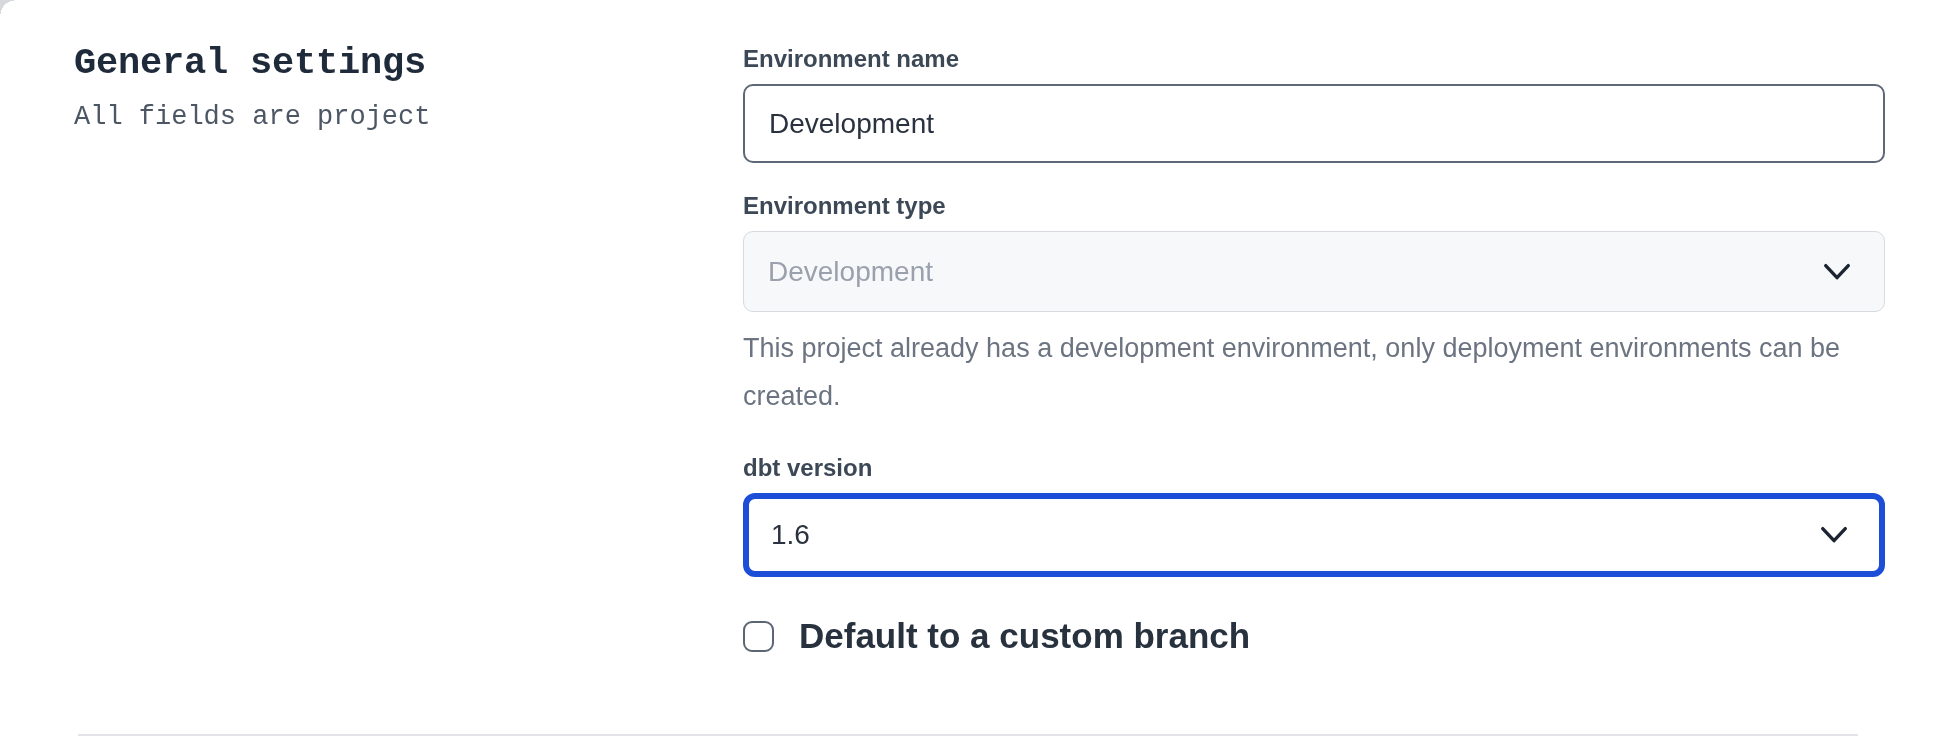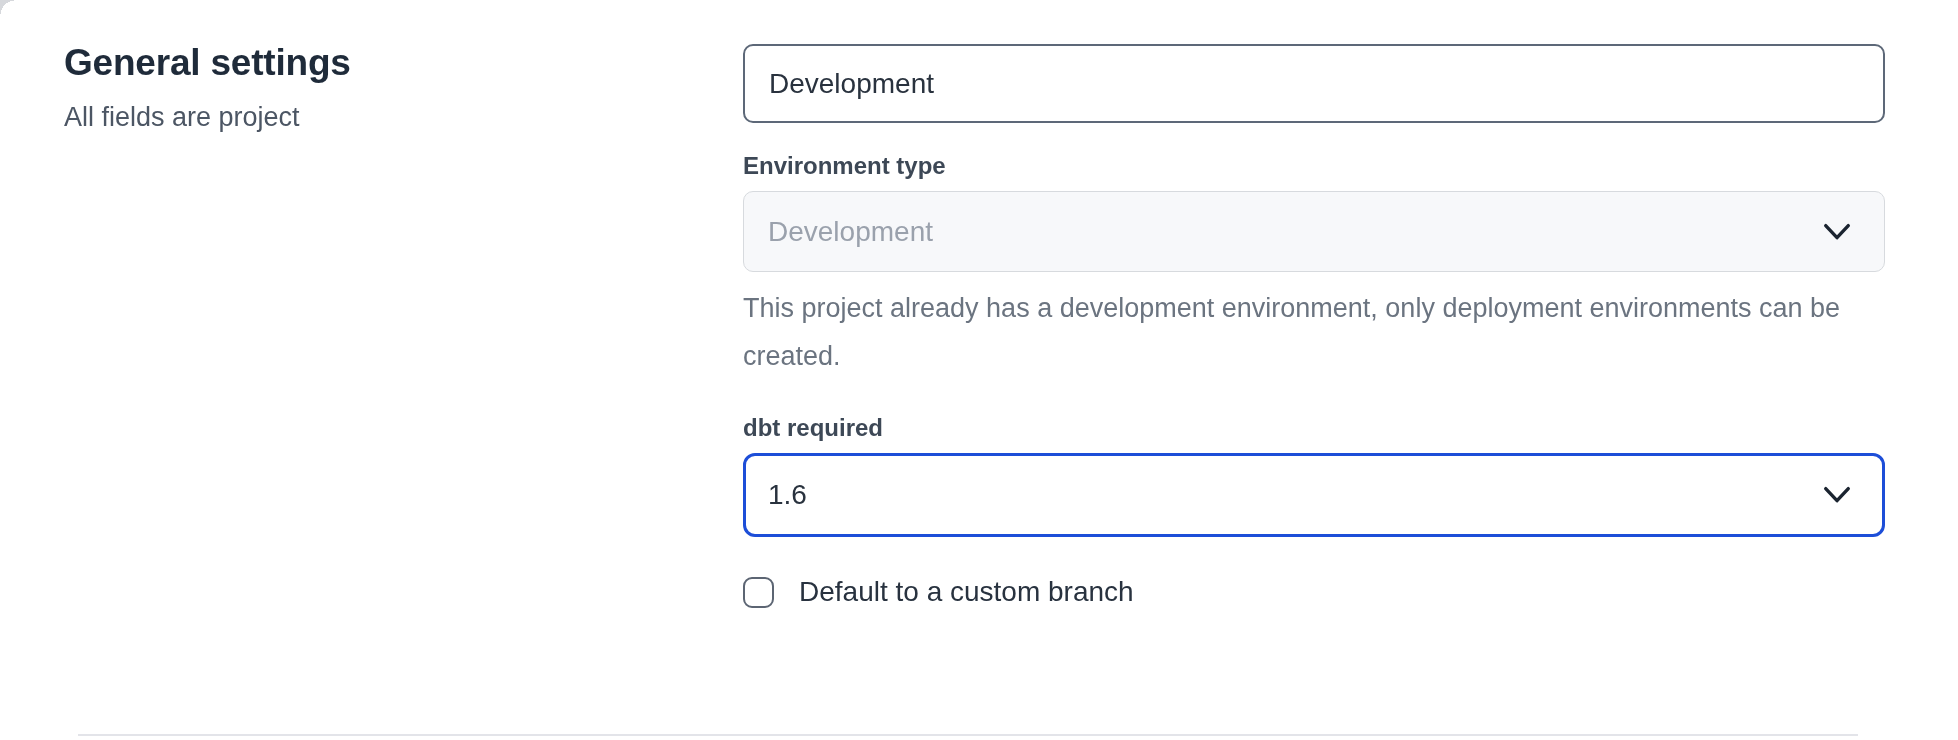--- a/index.html
+++ b/index.html
@@ -12,21 +12,21 @@
   }
 
   
   .corner-notch {
     position: absolute; left: 0; top: 0;
     width: 14px; height: 14px;
     background: radial-gradient(circle at 14px 14px, rgba(0,0,0,0) 13px, #d6d8dc 13px);
   }
 
   
-  .left-col { position: absolute; left: 64px; top: 40px; width: 560px; }
+  .left-col { position: absolute; left: 74px; top: 40px; width: 560px; font-family: Liberation Mono, monospace; }
   .page-heading {
     margin: 0;
     font-size: 37px; font-weight: 700;
     color: #1f2b3a; line-height: 46px;
     letter-spacing: -0.2px;
   }
   .page-subheading {
     margin: 14px 0 0 0;
     font-size: 27px; font-weight: 400;
     color: #4c5664; line-height: 34px;
@@ -58,21 +58,21 @@
     width: 100%; height: 81px;
     border: 1px solid #d7dade; border-radius: 10px;
     background: #f7f8fa;
     display: flex; align-items: center; justify-content: space-between;
     padding: 0 30px 0 24px;
   }
   .select-box .select-value { font-size: 28px; color: #9aa1ac; }
 
   .select-box.focused {
     height: 84px;
-    border: 3px solid #1d4ed8; border-radius: 12px;
+    border: 6px solid #1d4ed8; border-radius: 12px;
     background: #ffffff;
     padding: 0 28px 0 22px;
   }
   .select-box.focused .select-value { color: #29323e; }
 
   .chevron-svg { display: block; }
 
   .field-group-type { margin-top: 28px; }
 
   .help-text {
@@ -91,21 +91,21 @@
   .checkbox {
     box-sizing: border-box;
     width: 31px; height: 31px;
     border: 2.5px solid #5c6573; border-radius: 9px;
     background: #ffffff;
     flex: 0 0 auto;
     cursor: pointer;
   }
   .checkbox-label {
     margin-left: 25px;
-    font-size: 28px; font-weight: 400;
+    font-size: 35px; font-weight: 700;
     color: #28323f;
     cursor: pointer;
   }
 
   .bottom-divider {
     position: absolute;
     left: 78px; top: 734px;
     width: 1780px; height: 2px;
     background: #e3e4e9;
   }
@@ -116,38 +116,39 @@
 <div class="corner-notch"></div>
 
 <div class="left-col">
   <h1 class="page-heading">General settings</h1>
   <p class="page-subheading">All fields are project</p>
 </div>
 
 <div class="form-col">
 
   <div class="field-group-name">
+    <label class="field-label">Environment name</label>
     <input class="text-input" type="text" value="Development" style="">
   </div>
 
   <div class="field-group-type">
     <label class="field-label">Environment type</label>
     <div class="select-box" aria-disabled="true">
       <span class="select-value">Development</span>
       <span>
         <svg class="chevron-svg" width="34" height="24" viewBox="0 0 24 17">
           <path d="M4 4 L12 12.5 L20 4" fill="none" stroke="#1b2430" stroke-width="2.4" stroke-linecap="round" stroke-linejoin="round"></path>
         </svg>
       </span>
     </div>
     <p class="help-text">This project already has a development environment, only deployment environments can be created.</p>
   </div>
 
   <div class="field-group-version">
-    <label class="field-label">dbt required</label>
+    <label class="field-label">dbt version</label>
     <div class="select-box focused">
       <span class="select-value">1.6</span>
       <span>
         <svg class="chevron-svg" width="34" height="24" viewBox="0 0 24 17">
           <path d="M4 4 L12 12.5 L20 4" fill="none" stroke="#1b2430" stroke-width="2.4" stroke-linecap="round" stroke-linejoin="round"></path>
         </svg>
       </span>
     </div>
   </div>
 

